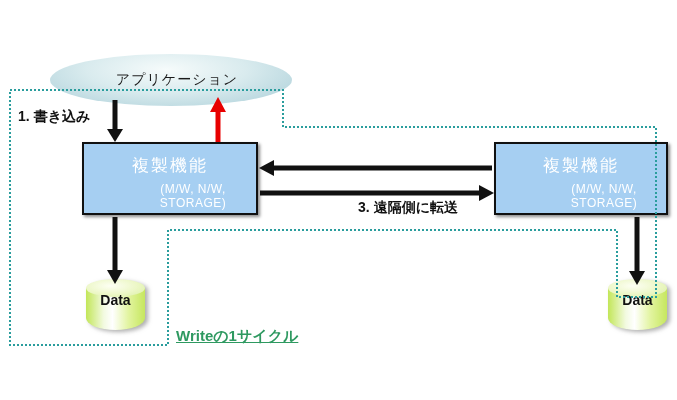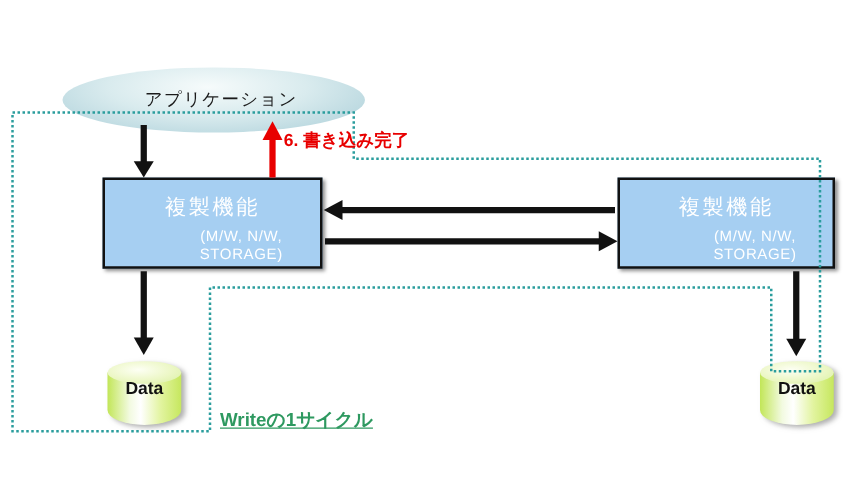--- a/index.html
+++ b/index.html
@@ -32,21 +32,21 @@
     background:#a6cff2; border:2px solid #111111;
     box-shadow:2px 2px 3px rgba(0,0,0,0.45);
     text-align:center; color:#ffffff;
   }
   .repl-box.left  { left:82px;  width:176px; }
   .repl-box.right { left:494px; width:174px; }
   .repl-title { margin-top:10px; font-size:17px; font-weight:normal; letter-spacing:2px; }
   .repl-sub   { margin-top:5px; font-size:12px; letter-spacing:0.5px;padding-left:46px; }
 
   
-  .cylinder { position:absolute; top:289px; width:59px; height:51px; z-index:2;
+  .cylinder { position:absolute; top:279px; width:59px; height:51px; z-index:2;
               filter:drop-shadow(3px 2px 2px rgba(110,110,110,0.55)); }
   .cylinder.left  { left:86px; }
   .cylinder.right { left:608px; }
   .cyl-body {
     position:absolute; left:0; right:0; top:9px; bottom:0;
     border-radius:0 0 50% 50% / 0 0 12px 12px;
     background:linear-gradient(90deg,#c2e658 0%,#f2fae0 30%,#ffffff 45%,#e2f4a0 72%,#c6e75e 100%);
   }
   .cyl-top {
     position:absolute; left:0; right:0; top:0; height:18px; border-radius:50%;
@@ -116,19 +116,22 @@
       <line class="arrow-line" x1="115" y1="217" x2="115" y2="271"></line>
       <polygon class="arrow-head" points="107,270 123,270 115,284"></polygon>
     </g>
     <g>
       <line class="arrow-line" x1="637" y1="217" x2="637" y2="272"></line>
       <polygon class="arrow-head" points="629,271 645,271 637,285"></polygon>
     </g>
     <path class="dashed" d="M10,90 H283 V127 H656 V297 H617 V230 H168 V345 H10 Z"></path>
   </svg>
 
-  <div class="step-label red" style="left:227px;top:103px">
-    <span class="num">6.</span><span class="txt">書き込み完了</span>
+  <div class="step-label" style="left:18px;top:107px">
+    <span class="num">1.</span><span class="txt">書き込み</span>
+  </div>
+  <div class="step-label" style="left:358px;top:198px">
+    <span class="num">3.</span><span class="txt">遠隔側に転送</span>
   </div>
 
   <div class="caption">Writeの1サイクル</div>
 
 </div>
 
 </body></html>

